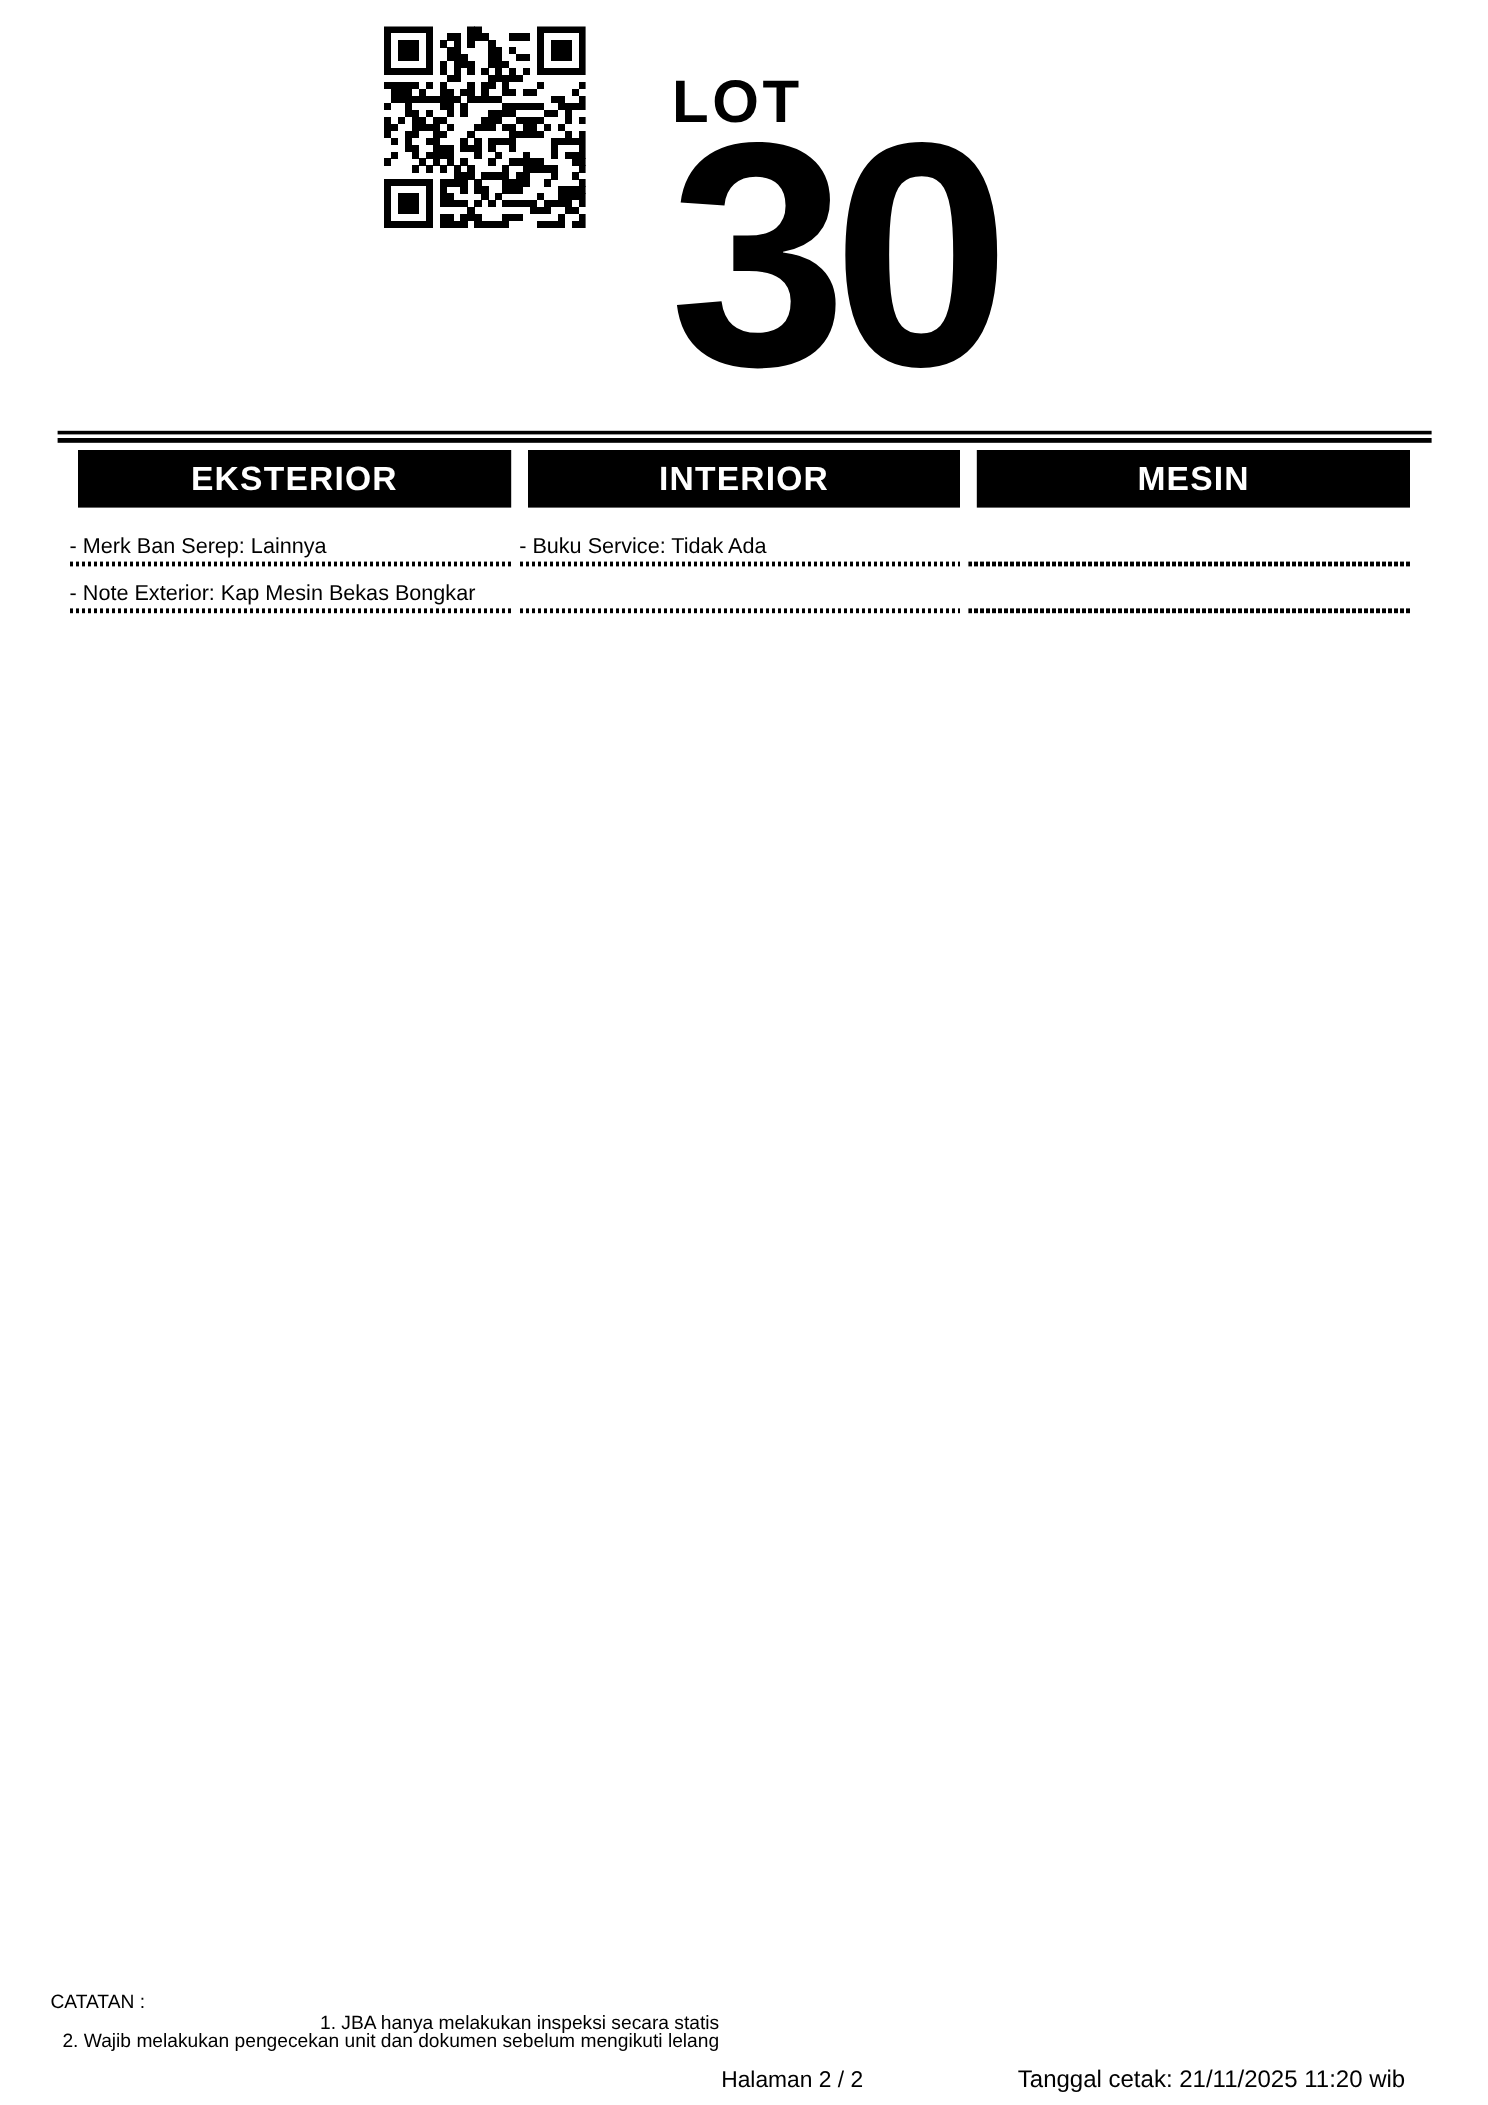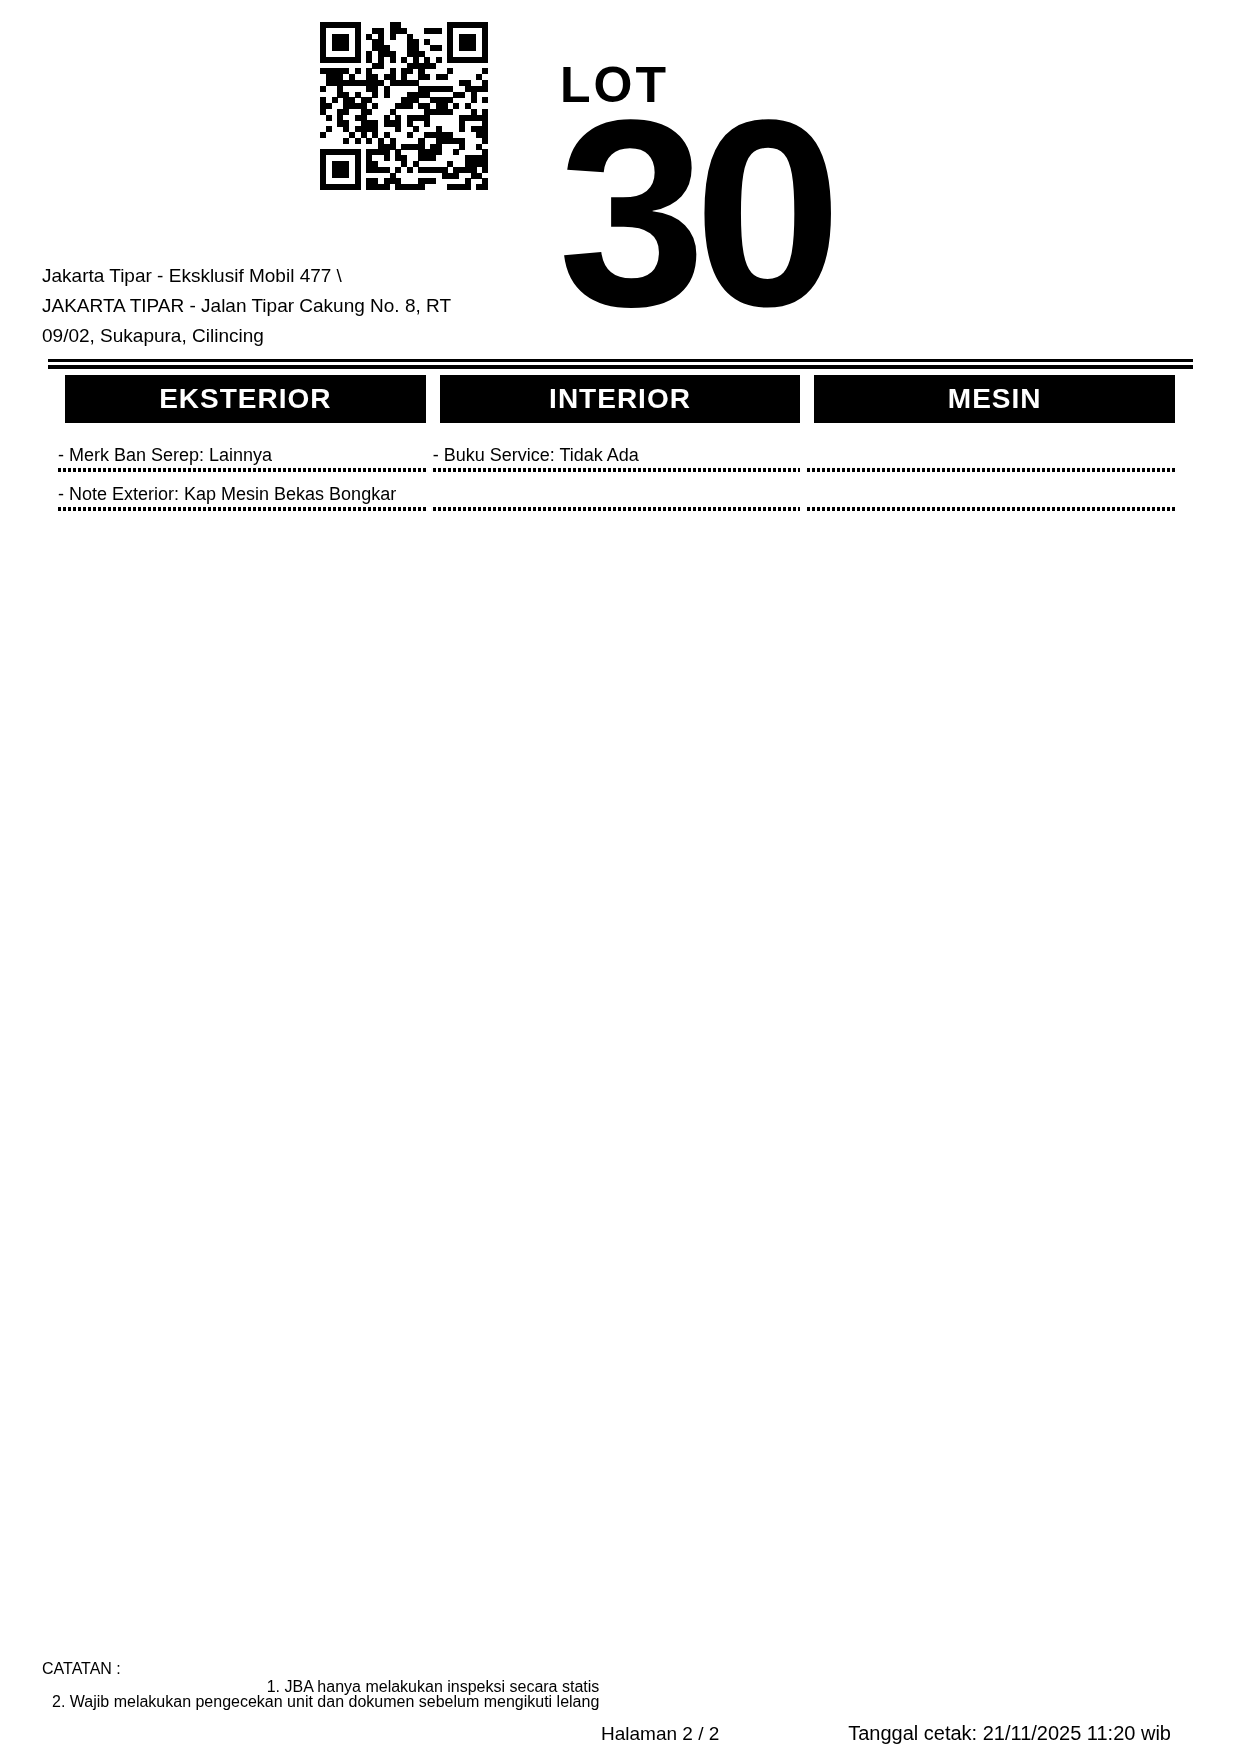--- a/index.html
+++ b/index.html
@@ -390,25 +390,20 @@
         <rect x="24" y="2" width="3" height="3" fill="#000"></rect>
         <rect x="0" y="22" width="7" height="7" fill="#000"></rect>
         <rect x="1" y="23" width="5" height="5" fill="#fff"></rect>
         <rect x="2" y="24" width="3" height="3" fill="#000"></rect>
       </svg>
   </div>
 
   <div class="lot-label">LOT</div>
   <div class="lot-number">30</div>
 
-  <div class="address">
-    <div>Jakarta Tipar - Eksklusif Mobil 477 \</div>
-    <div>JAKARTA TIPAR - Jalan Tipar Cakung No. 8, RT</div>
-    <div>09/02, Sukapura, Cilincing</div>
-  </div>
 
   <div class="divider"></div>
 
   <div class="columns">
 
     <div class="column">
       <div class="col-header">EKSTERIOR</div>
       <div class="col-rows">
         <div class="col-row">
           <div class="row-text">- Merk Ban Serep: Lainnya</div>

